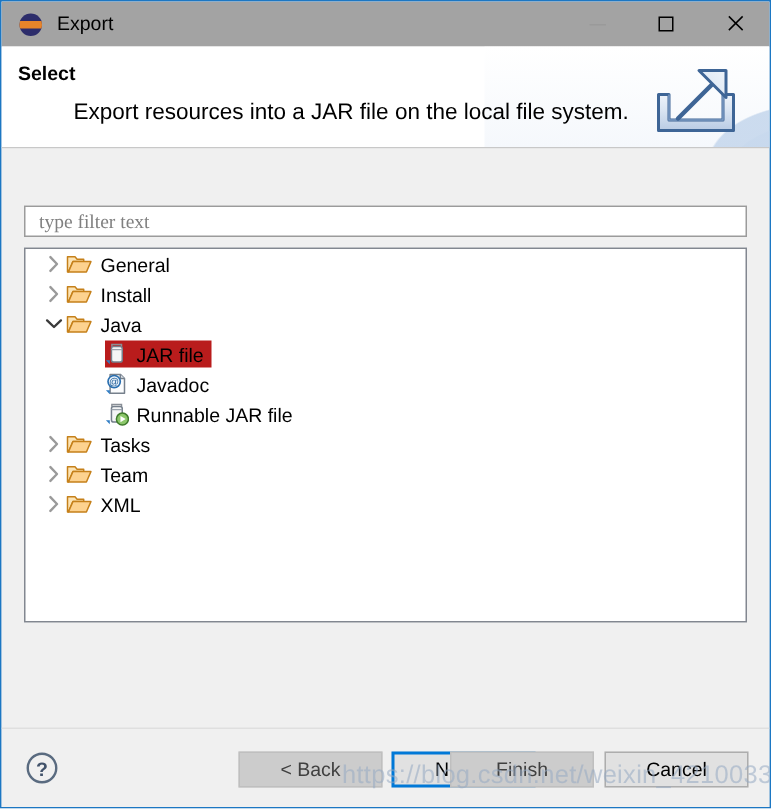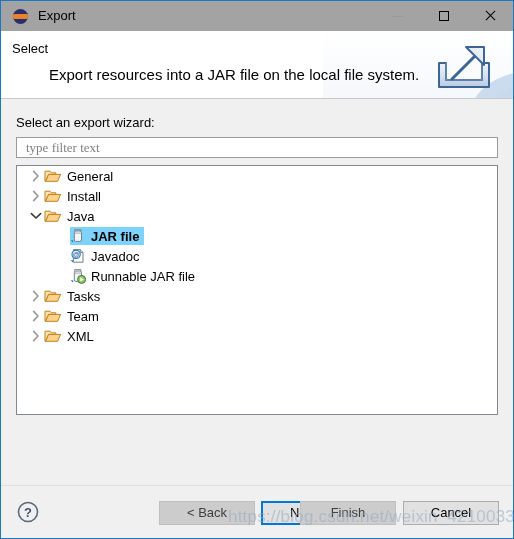--- a/index.html
+++ b/index.html
@@ -119,21 +119,21 @@
     width: 190px; height: 67px;
     background:
       radial-gradient(ellipse 150px 90px at 115% 120%, rgba(196,214,236,.85) 0%, rgba(196,214,236,.85) 46%, rgba(255,255,255,0) 47%),
       radial-gradient(ellipse 120px 70px at 118% 130%, rgba(222,233,245,.9) 0%, rgba(222,233,245,.9) 52%, rgba(255,255,255,0) 53%),
       linear-gradient(180deg,#ffffff 0%, #f5f8fc 100%);
   }
   .header-title {
     position: absolute;
     left: 11px; top: 10px;
     font-size: 13px;
-    font-weight: normal;
+    font-weight: bold;
     color: #000;
   }
   .header-desc {
     position: absolute;
     left: 14px; top: 35px;
     font-size: 15px;
     color: #000000;
     margin-left: 34px;
   }
   .export-glyph {
@@ -186,22 +186,21 @@
     display: flex;
     align-items: center;
     cursor: default;
     font-size: 13px;
     color: #000;
     user-select: none;
   }
   .tree-row.level0 { padding-left: 11px; }
   .tree-row.level1 { padding-left: 37px; }
   .tree-row.selected .row-inner {
-    background: #7dd3fc;
-    font-weight: bold;
+    background: #b91c1c;
   }
   .row-inner {
     display: inline-flex;
     align-items: center;
     padding-right: 5px;
     height: 18px;
   }
   .twisty {
     width: 16px; height: 16px;
     display: inline-flex;
@@ -322,21 +321,20 @@
 
       <path d="M11 20 L11 37 L47 37 L47 20" fill="none" stroke="#7e9cc4" stroke-width="1"></path>
 
       <path d="M17 36 L44 9" stroke="#3e6596" stroke-width="3" stroke-linecap="round"></path>
       <path d="M31 4 L49 4 L49 22 L43.5 16.5 L37 10 Z" fill="url(#arrg)" stroke="#3e6596" stroke-width="2" stroke-linejoin="round"></path>
     </svg>
   </div>
 
   <div class="body-area">
 
-    <div class="field-label">Select an export wizard:</div>
 
     <input class="filter-box" type="text" placeholder="type filter text" style="">
 
     <div class="tree">
         <div class="tree-row level0">
           <span class="twisty">
             <svg viewBox="0 0 16 16" class="">
               <path d="M5.6 3.4 L10 8 L5.6 12.6" fill="none" stroke="#9a9a9a" stroke-width="1.6" stroke-linecap="round" stroke-linejoin="round"></path>
             </svg>
           </span>

